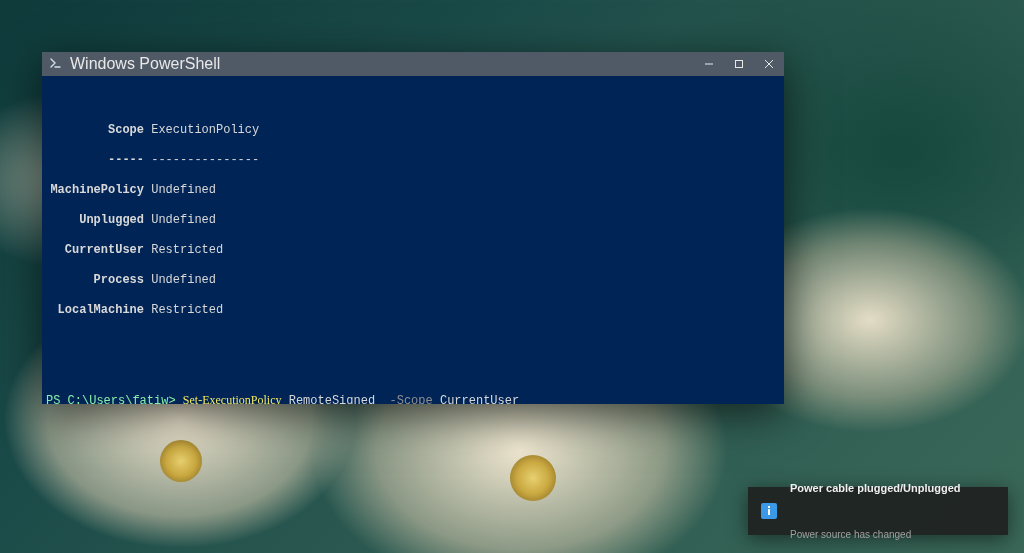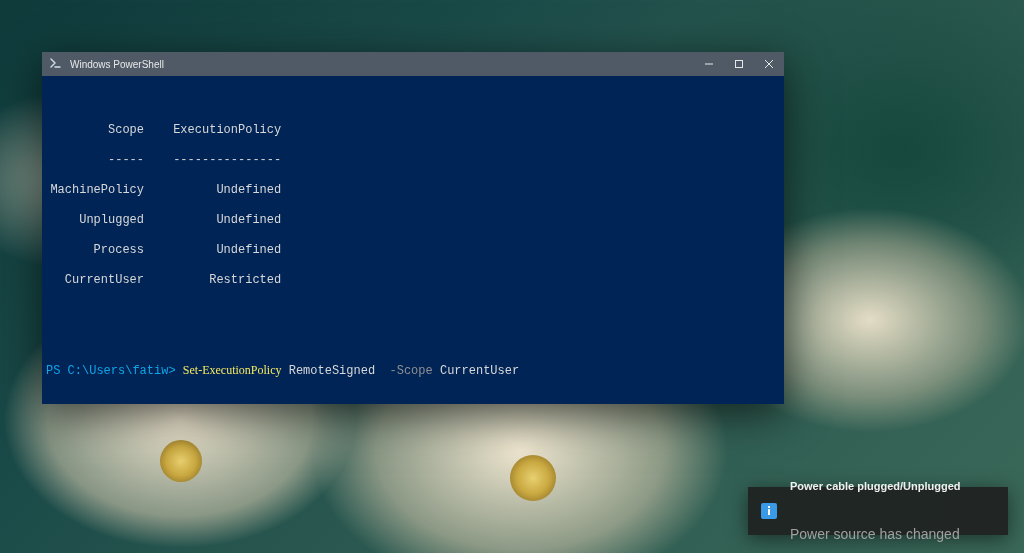--- a/index.html
+++ b/index.html
@@ -28,21 +28,21 @@
     width: 742px; height: 352px;
     background: #012456;
     box-shadow: 0 10px 40px rgba(0,0,0,0.6);
     display: flex; flex-direction: column;
   }
   .titlebar {
     height: 24px;
     background: #4f5a66;
     display: flex; align-items: center;
     color: #e8e8e8;
-    font-size: 10px;
+    font-size: 16px;
     user-select: none;
   }
   .titlebar-icon {
     width: 16px; height: 16px;
     margin: 0 6px;
     display: inline-flex; align-items: center; justify-content: center;
     color: #d0d8e0;
   }
   .titlebar-title { flex: 0 0 auto; }
   .titlebar-spacer { flex: 1; }
@@ -58,23 +58,23 @@
     background: #012456;
     color: #d8d8d8;
     font-family: Consolas, "Courier New", monospace;
     font-size: 12px;
     line-height: 15px;
     padding: 2px 4px;
     white-space: pre;
     overflow: hidden;
   }
   .hdr-scope, .hdr-policy { color: #d8d8d8; }
-  .col-scope { display: inline-block; width: 98px; text-align: right; }
-  .col-policy { display: inline-block; width: 130px; text-align: right; }
-  .prompt { color: #0ea5e9; }
+  .col-scope { display: inline-block; width: 98px; text-align: right; font-weight: bold; }
+  .col-policy { display: inline-block; width: 130px; }
+  .prompt { color: #86efac; }
   .cmdlet { color: #f5e960; font-family: Liberation Serif, serif; }
   .arg { color: #d8d8d8; }
   .flag { color: #909090; margin-top: 8px; }
   .blank { height: 15px; }
 
   
   .toast {
     position: absolute;
     right: 16px; bottom: 18px;
     width: 260px; height: 48px;
@@ -84,21 +84,21 @@
     padding: 6px 10px;
     box-shadow: 0 4px 20px rgba(0,0,0,0.5);
   }
   .toast-icon {
     width: 22px; height: 22px;
     margin-right: 10px;
     display: flex; align-items: center; justify-content: center;
   }
   .toast-body { display: flex; flex-direction: column; line-height: 1.15; gap: 34px; }
   .toast-title { font-size: 11px; font-weight: 600; color: #f0f0f0; }
-  .toast-sub { font-size: 14px; color: #a0a0a0; }
+  .toast-sub { font-size: 10px; color: #a0a0a0; }
 </style>
 </head>
 <body>
 
 <div class="window">
   <div class="titlebar">
     <span class="titlebar-icon">
       <svg width="12" height="12" viewBox="0 0 12 12">
           <path d="M1 1 L5 5 L1 9 M5 9 L10 9" stroke="#cfe0f0" stroke-width="1.4" fill="none" stroke-linecap="round"></path>
         </svg>
@@ -122,22 +122,23 @@
         </svg>
     </span>
   </div>
 
   <div class="terminal">
 <div class="blank"></div>
 <div><span class="col-scope hdr-scope">Scope</span> <span class="col-policy hdr-policy">ExecutionPolicy</span></div>
 <div><span class="col-scope">-----</span> <span class="col-policy">---------------</span></div>
 <div><span class="col-scope">MachinePolicy</span> <span class="col-policy">Undefined</span></div>
 <div><span class="col-scope">Unplugged</span> <span class="col-policy">Undefined</span></div>
+<div><span class="col-scope">CurrentUser</span> <span class="col-policy">Restricted</span></div>
 <div><span class="col-scope">Process</span> <span class="col-policy">Undefined</span></div>
-<div><span class="col-scope">CurrentUser</span> <span class="col-policy">Restricted</span></div>
+<div><span class="col-scope">LocalMachine</span> <span class="col-policy">Restricted</span></div>
 <div class="blank"></div>
 <div class="blank"></div>
 <div><span class="prompt">PS C:\Users\fatiw&gt; </span><span class="cmdlet">Set-ExecutionPolicy</span><span class="arg"> RemoteSigned  </span><span class="flag">-Scope</span><span class="arg"> CurrentUser</span></div>
 
 
 
 
 
 
 

